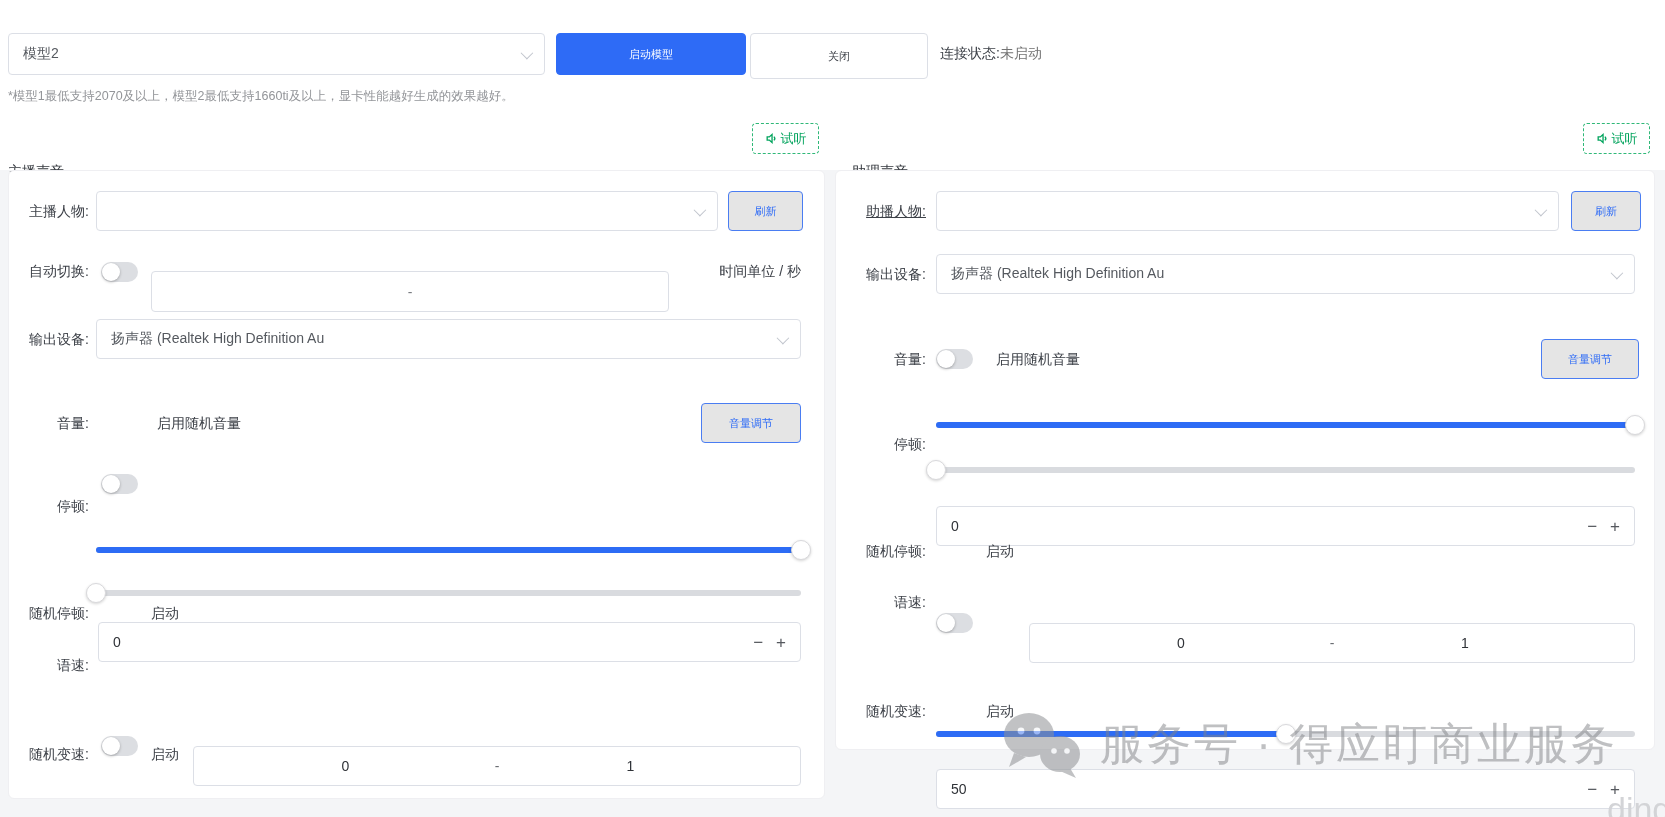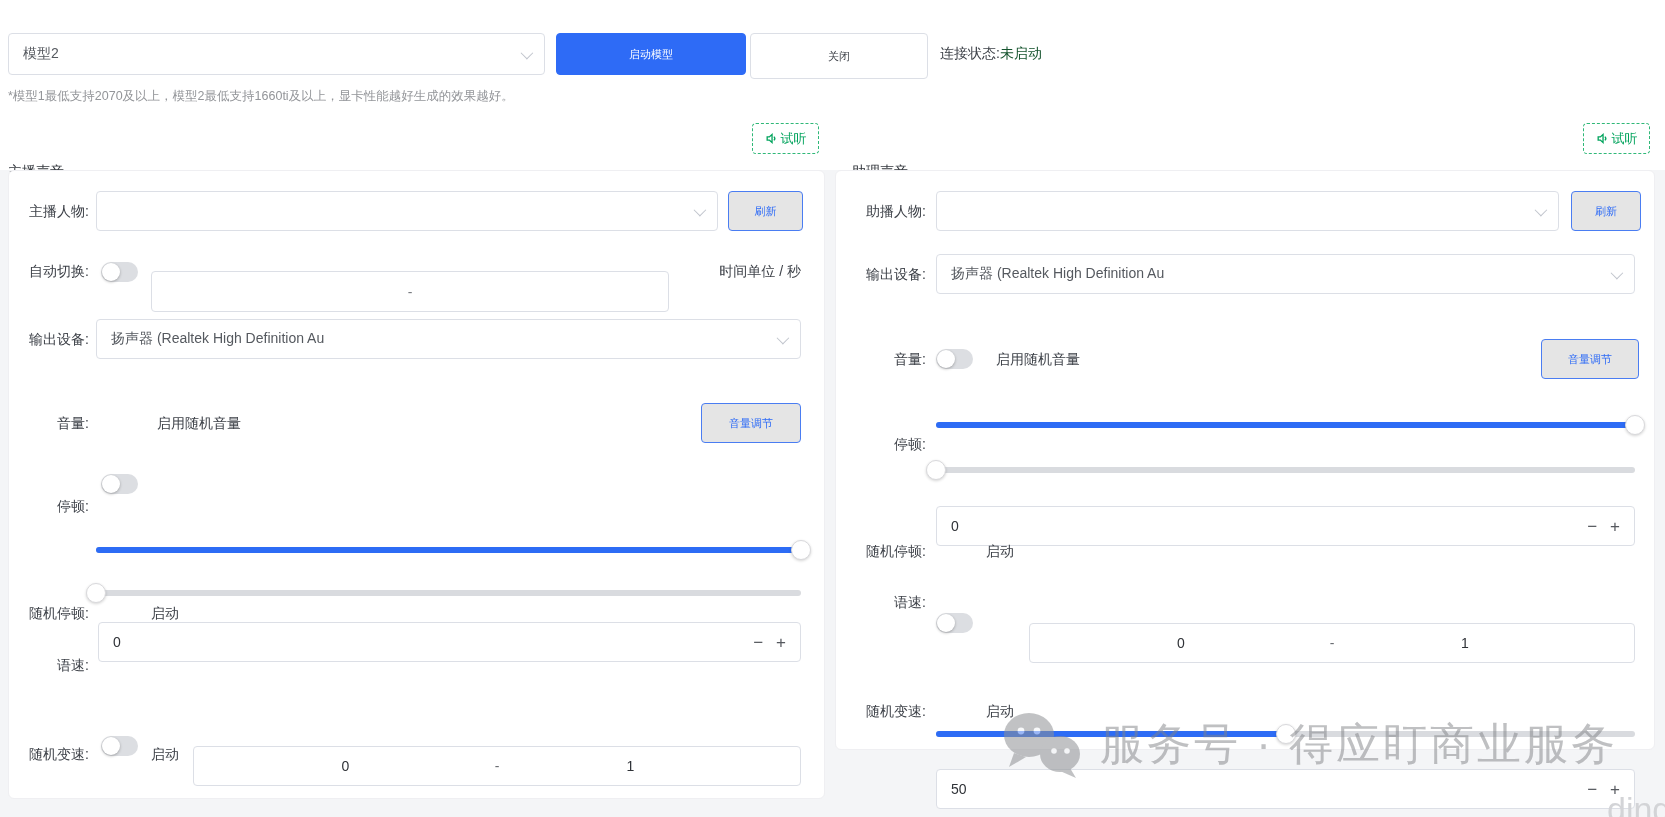--- a/index.html
+++ b/index.html
@@ -48,21 +48,21 @@
   .toggle::after { content:""; position:absolute; left:1px; top:1px; width:18px; height:18px;
     background:#fff; border-radius:50%; box-shadow:0 1px 3px rgba(0,0,0,.28); }
 
   .track { height:6px; background:#d9dbdf; border-radius:3px; position:relative; }
   .fill { position:absolute; left:0; top:0; height:100%; background:#2d6cf5; border-radius:3px; }
   .handle { position:absolute; top:50%; transform:translateY(-50%); width:20px; height:20px;
     background:#fff; border:1px solid #d9d9dc; border-radius:50%;
     box-shadow:0 1px 3px rgba(0,0,0,.18); cursor:pointer; }
 
   .status-line { display:flex; align-items:center; height:42px; }
-  .status-val { color:#14532d; }
+  .status-val { color:#737373; }
 
   .watermark { display:flex; align-items:center; gap:16px; pointer-events:none; }
   .wm-text { font-size:44px; color:rgba(128,130,133,.5); letter-spacing:3px; white-space:nowrap; }
   .corner-text { font-size:34px; color:#d3d4d7; }
 
   .lh40 { line-height:40px; } .lh41 { line-height:41px; }
 </style>
 </head>
 <body>
 
@@ -172,21 +172,21 @@
   <div class="form-label lh40" style="top:474px;">语速:</div>
 
   <div class="form-label lh40" style="top:563px;">随机变速:</div>
 
   <div class="abs lh40" style="left:142px; top:563px; color:#3d4148;">启动</div>
 
 </div>
 
 <div class="abs card" style="left:835px; top:170px; width:820px; height:580px;">
 
-  <div class="form-label-r lh40" style="top:20px;">助播人物:</div>
+  <div class="form-label-r lh40" style="top:20px;text-decoration:underline;">助播人物:</div>
   <div class="abs select" style="left:100px; top:20px; width:623px; height:40px;">
     <span></span>
     <span class="chev"></span>
   </div>
   <div class="abs btn btn-outline-blue" style="left:735px; top:20px; width:70px; height:40px;">
     <span>刷新</span>
   </div>
 
   <div class="form-label-r lh40" style="top:83px;">输出设备:</div>
   <div class="abs select" style="left:100px; top:83px; width:699px; height:40px;">

